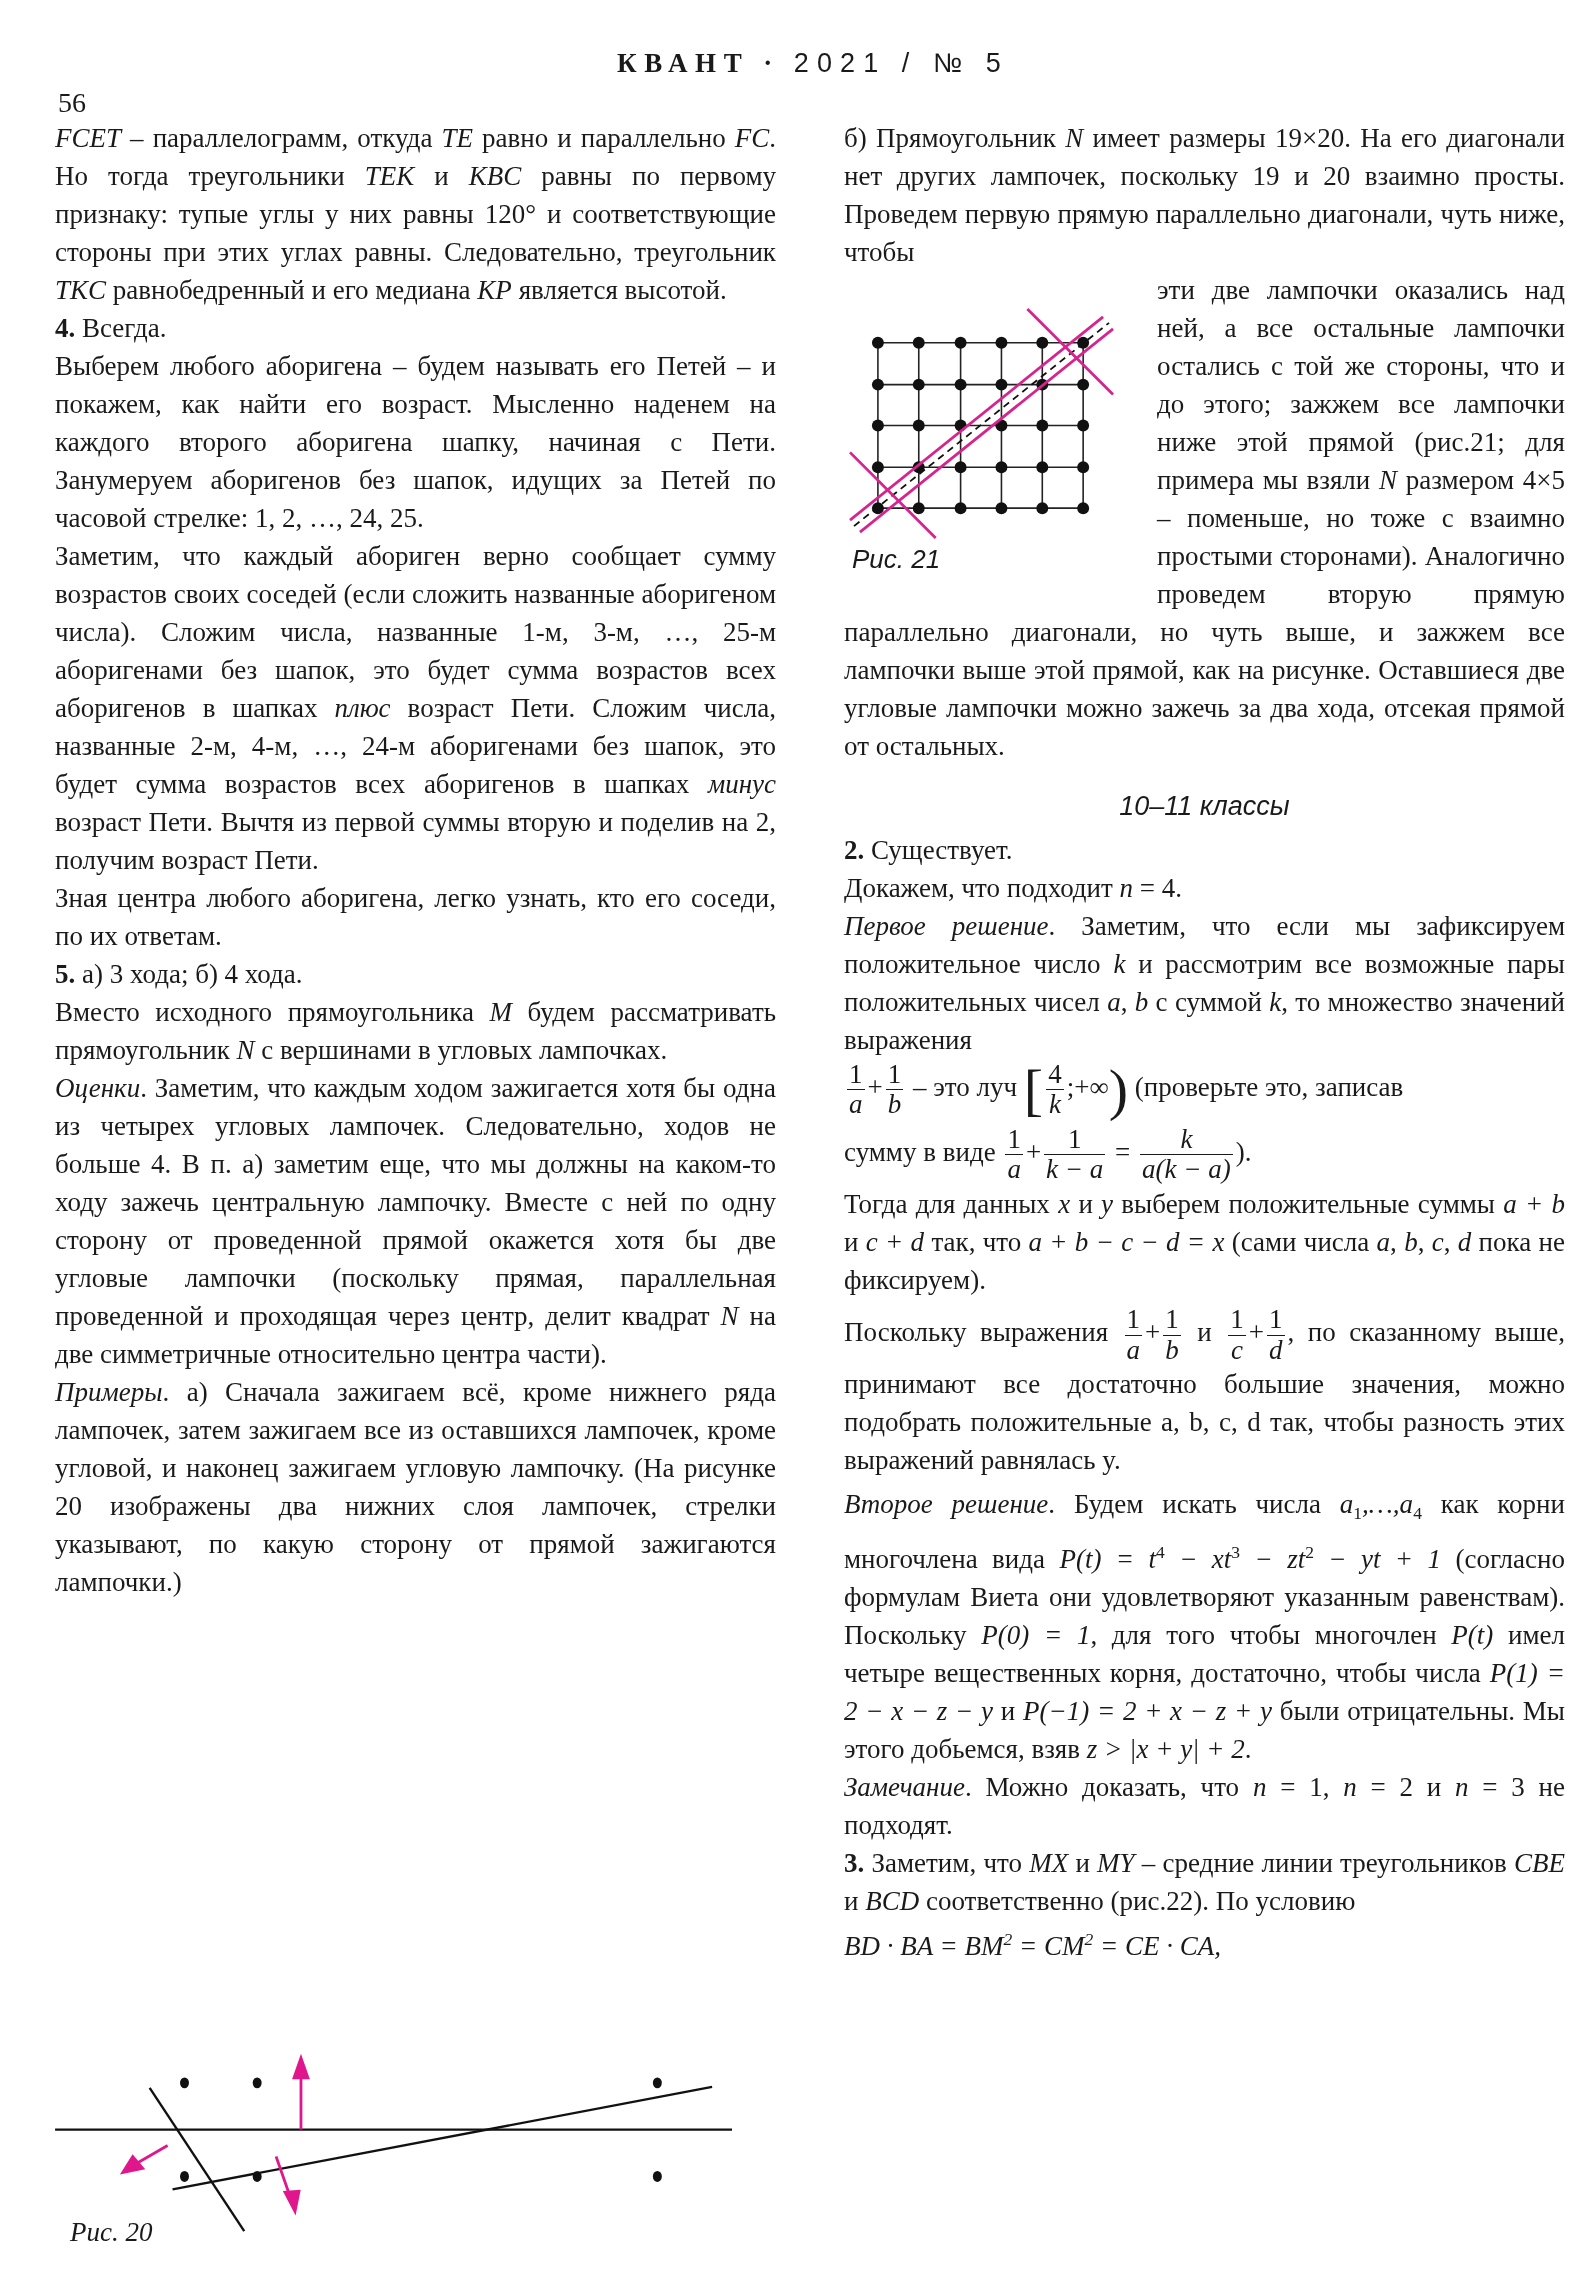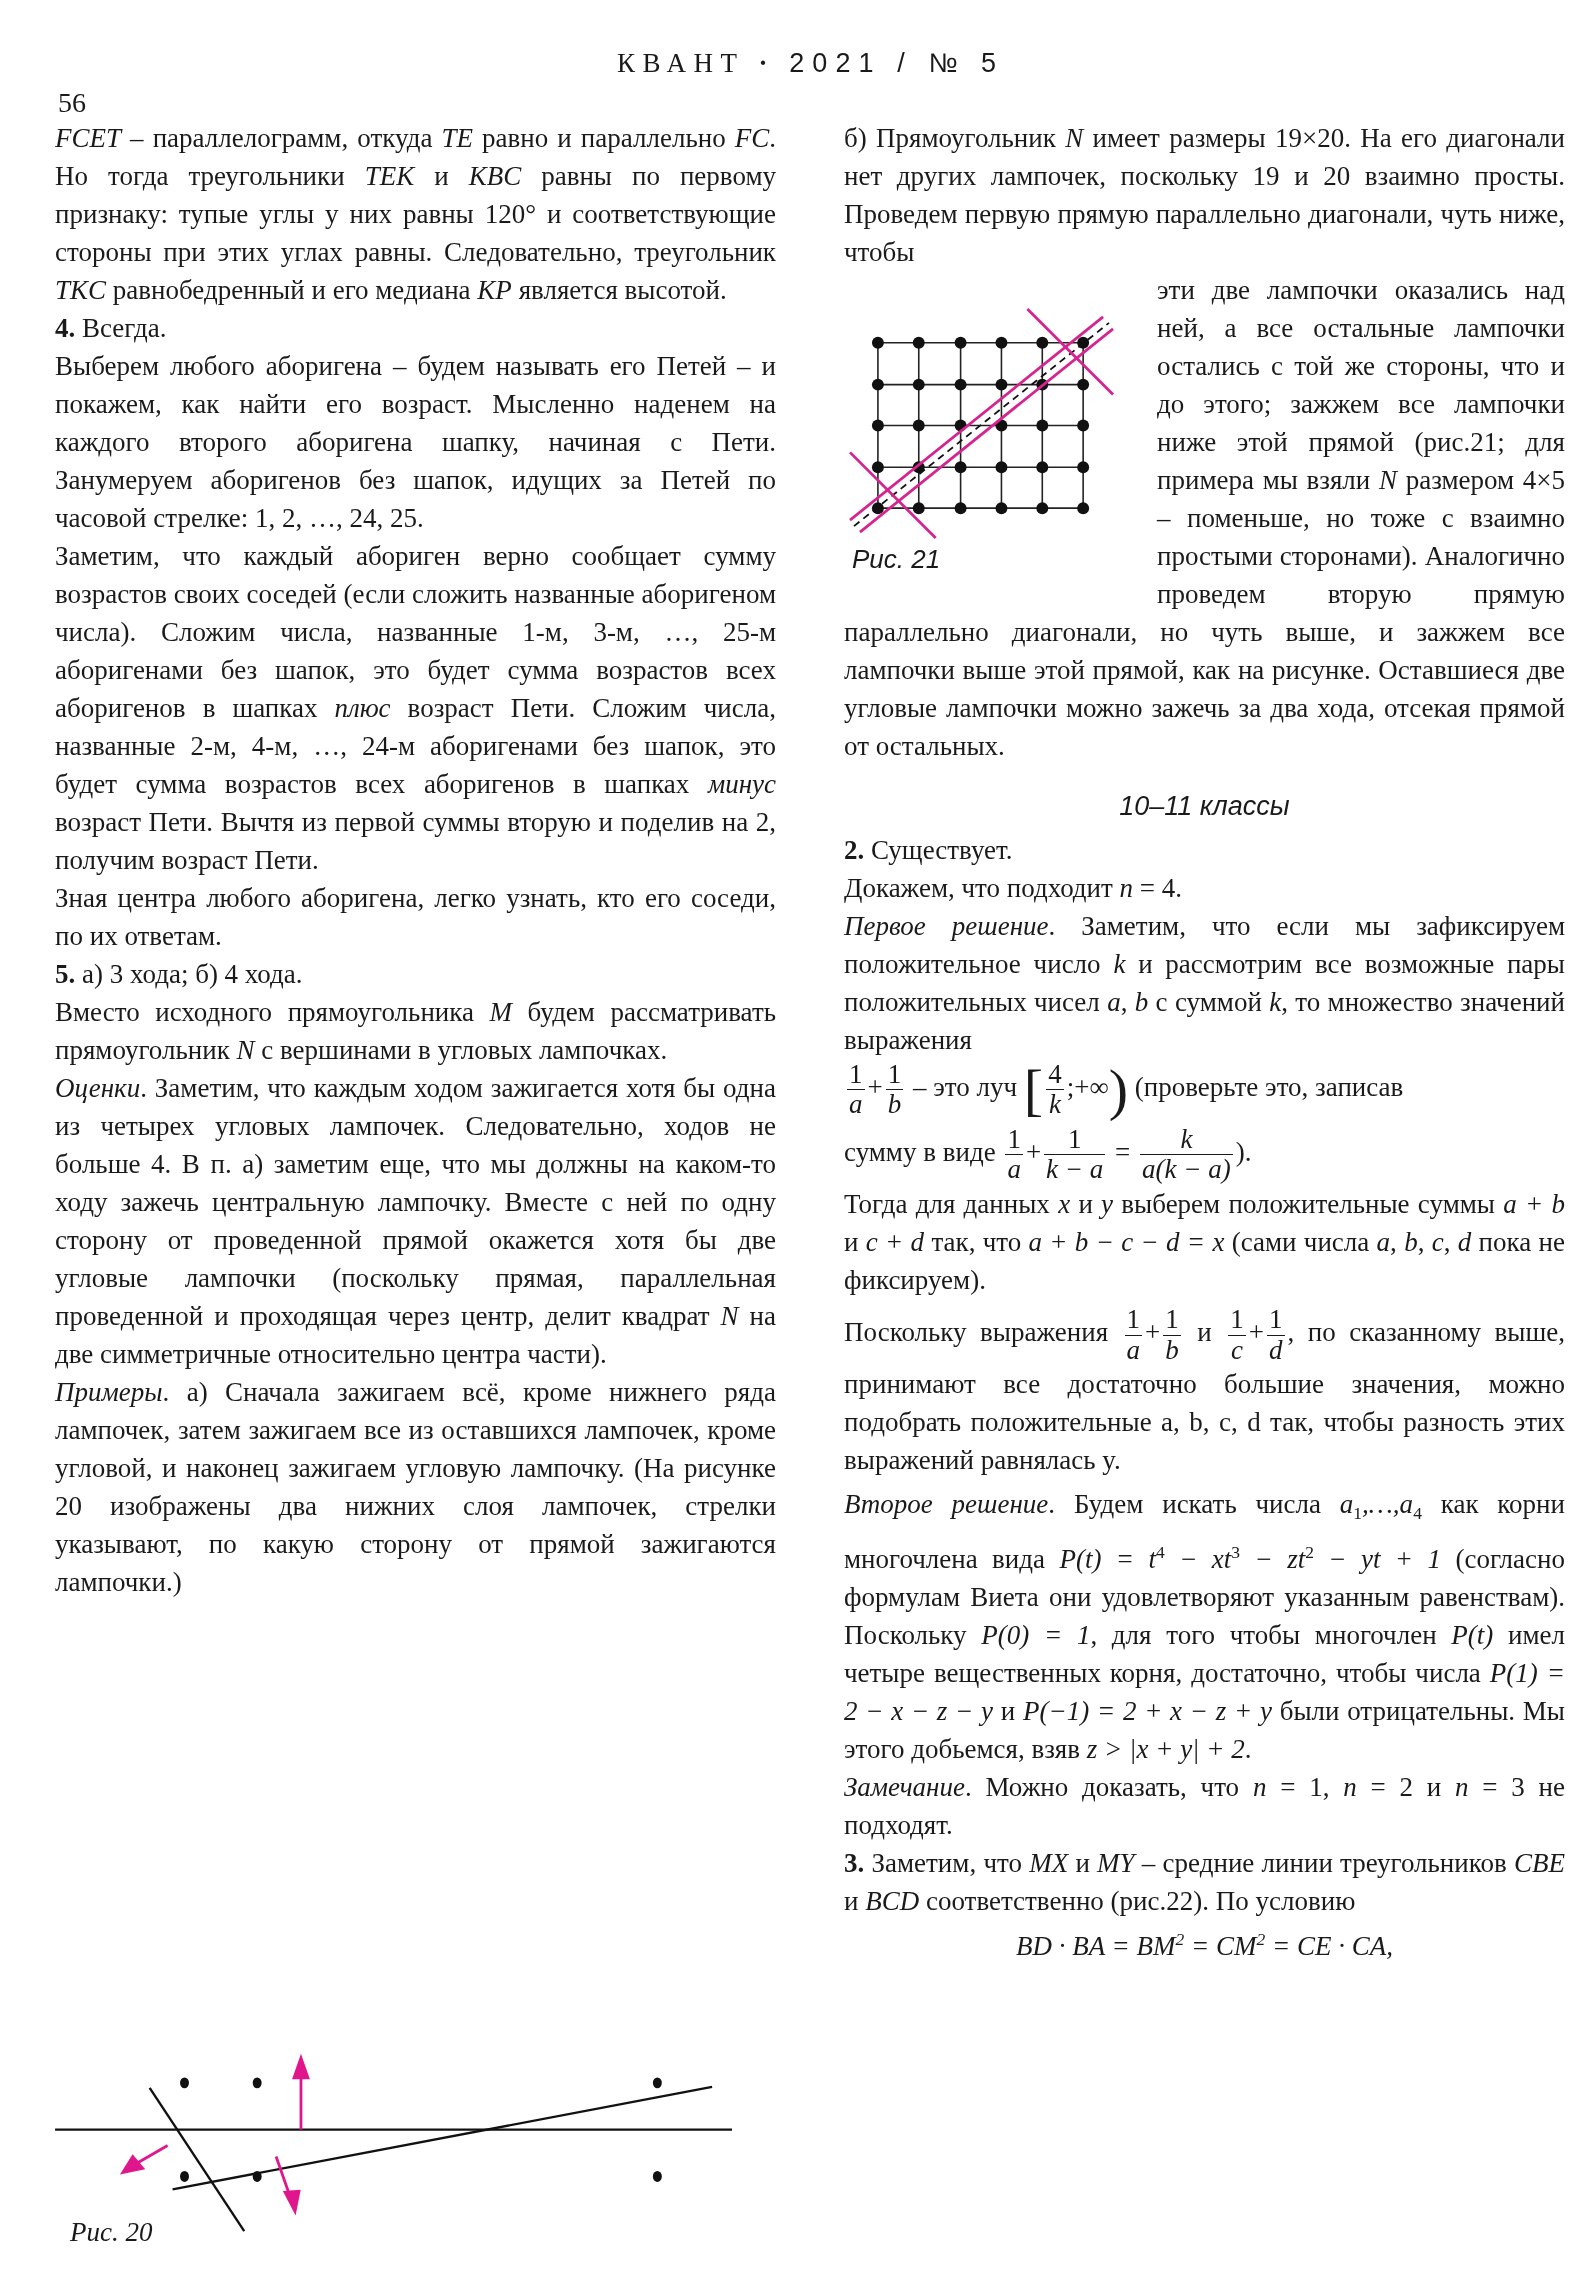--- a/index.html
+++ b/index.html
@@ -10,21 +10,21 @@
   }
   .page-number {
     position: absolute; left: 58px; top: 46px;
     font-size: 28px; font-family: "Liberation Serif", serif; margin-top: 41px;
   }
   .running-head {
     position: absolute; left: 617px; top: 48px;
     font-size: 27px; letter-spacing: 0.28em;
     font-family: "Liberation Serif", serif;
   }
-  .running-head .journal { font-weight: normal; }
+  .running-head .journal { font-weight: bold; }
   .running-head .dot { margin: 0 14px; font-weight: bold; }
   .running-head .issue { font-family: "Liberation Sans", sans-serif; font-weight: normal; letter-spacing: 0.3em; }
 
   .col { position: absolute; top: 119px; width: 721px; font-size: 27px; line-height: 38px; text-align: justify; }
   .col-left { left: 55px; }
   .col-right { left: 844px; }
   .col p { margin: 0; text-indent: 0; }
   .col p.gap { margin-top: 6px; }
   .i { font-style: italic; }
   .b { font-weight: bold; }
@@ -40,21 +40,21 @@
   .frac .den { display: block; border-top: 1.6px solid #1a1a1a; padding: 0 2px; font-style: italic; }
   .bracket { font-size: 58px; vertical-align: middle; font-weight: lighter; }
 
   .fig21-wrap { float: left; width: 299px; height: 318px; margin: 0 14px 0 0; position: relative; }
   .fig21-wrap svg { position: absolute; left: -6px; top: 10px; }
   .fig21-caption { position: absolute; left: 8px; top: 269px; font-family: "Liberation Sans", sans-serif; font-style: italic; font-size: 26px; }
 
   .fig20 { position: absolute; left: 55px; top: 2050px; width: 697px; height: 219px; }
   .fig20-caption { position: absolute; left: 70px; top: 2217px; font-family: Liberation Serif, serif; font-style: italic; font-size: 27px; }
 
-  .formula-display { text-align: center; font-style: italic; margin: 18px 0 0 0; }
+  .formula-display { font-style: italic; margin: 18px 0 0 0; }
   sup { font-size: 0.65em; }
   sub { font-size: 0.65em; }
 </style>
 </head>
 <body>
 
 <div class="page-number">56</div>
 <div class="running-head">
   <span class="journal">КВАНТ</span><span class="dot">·</span><span class="issue">2021 / № 5</span>
 </div>

